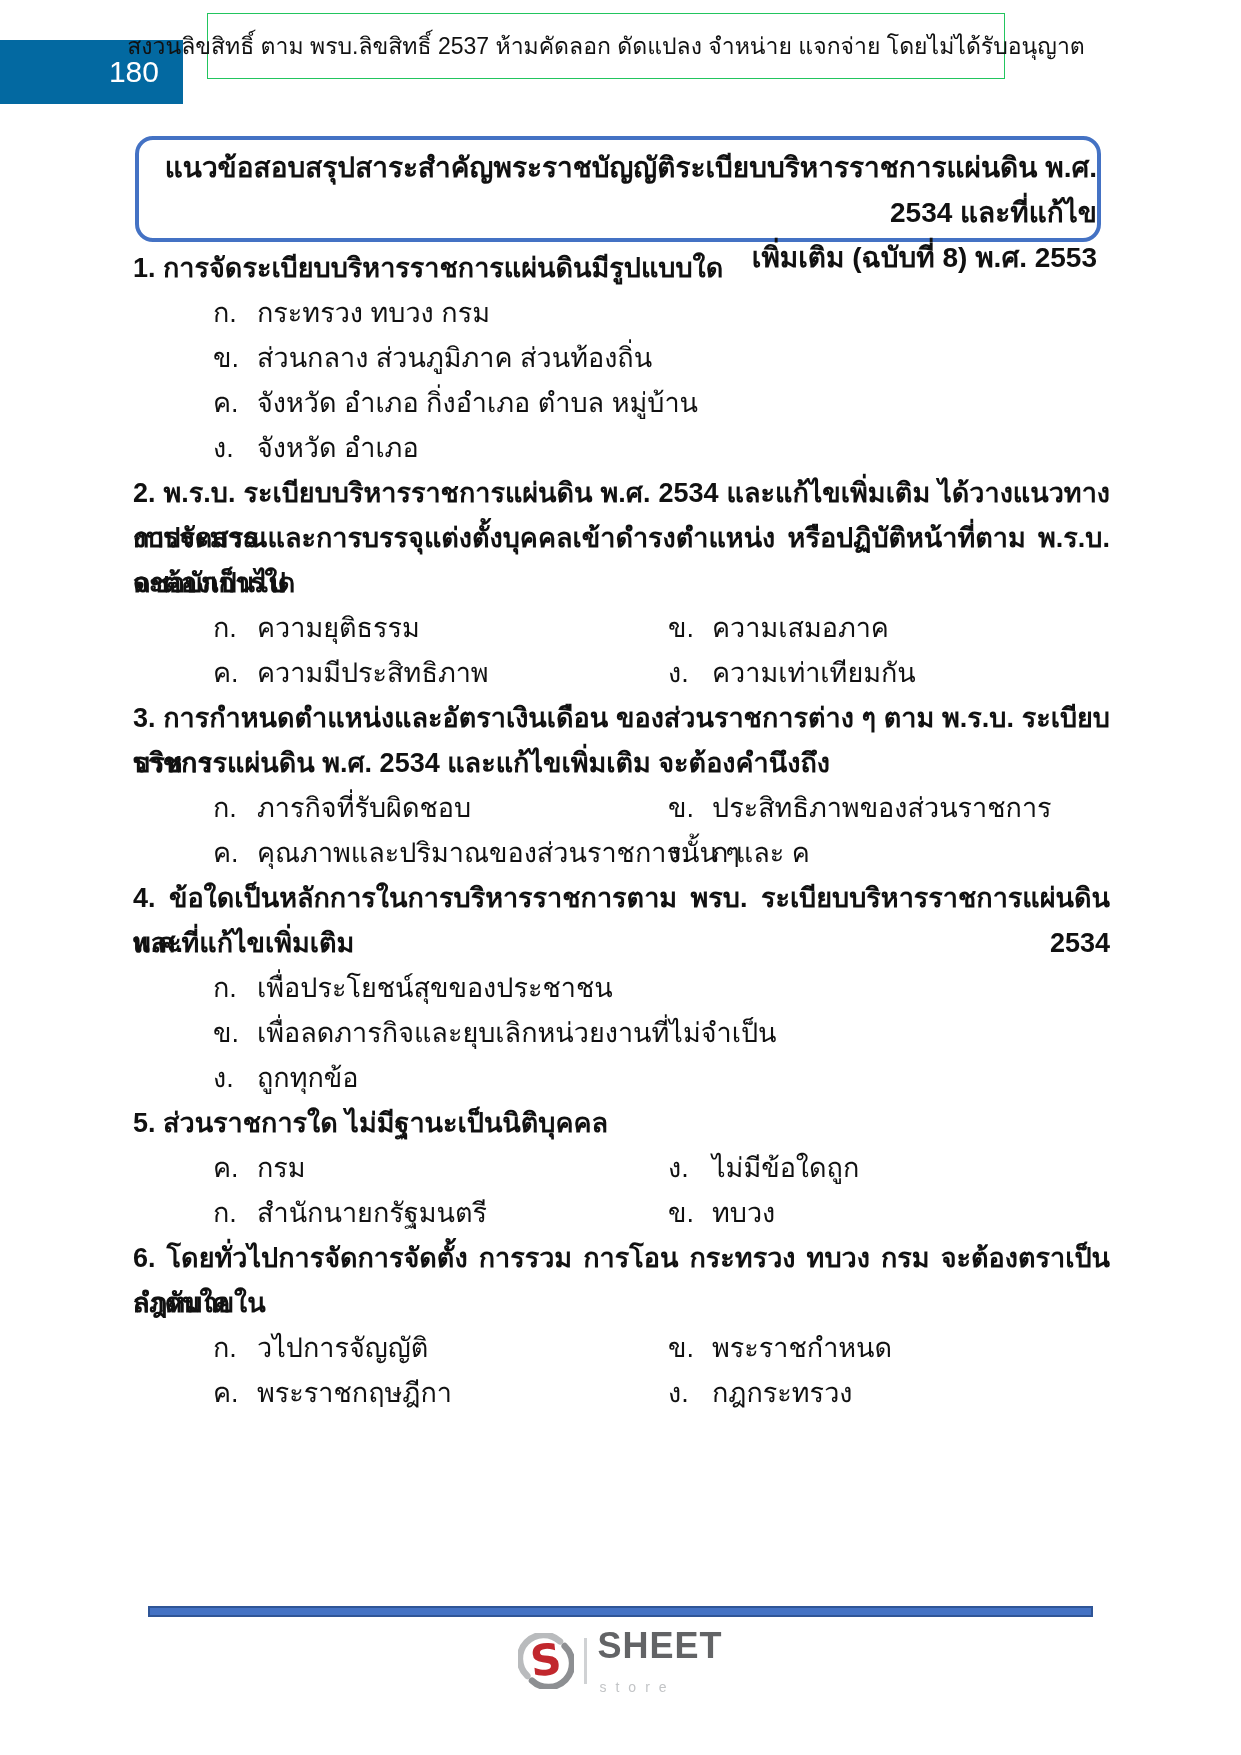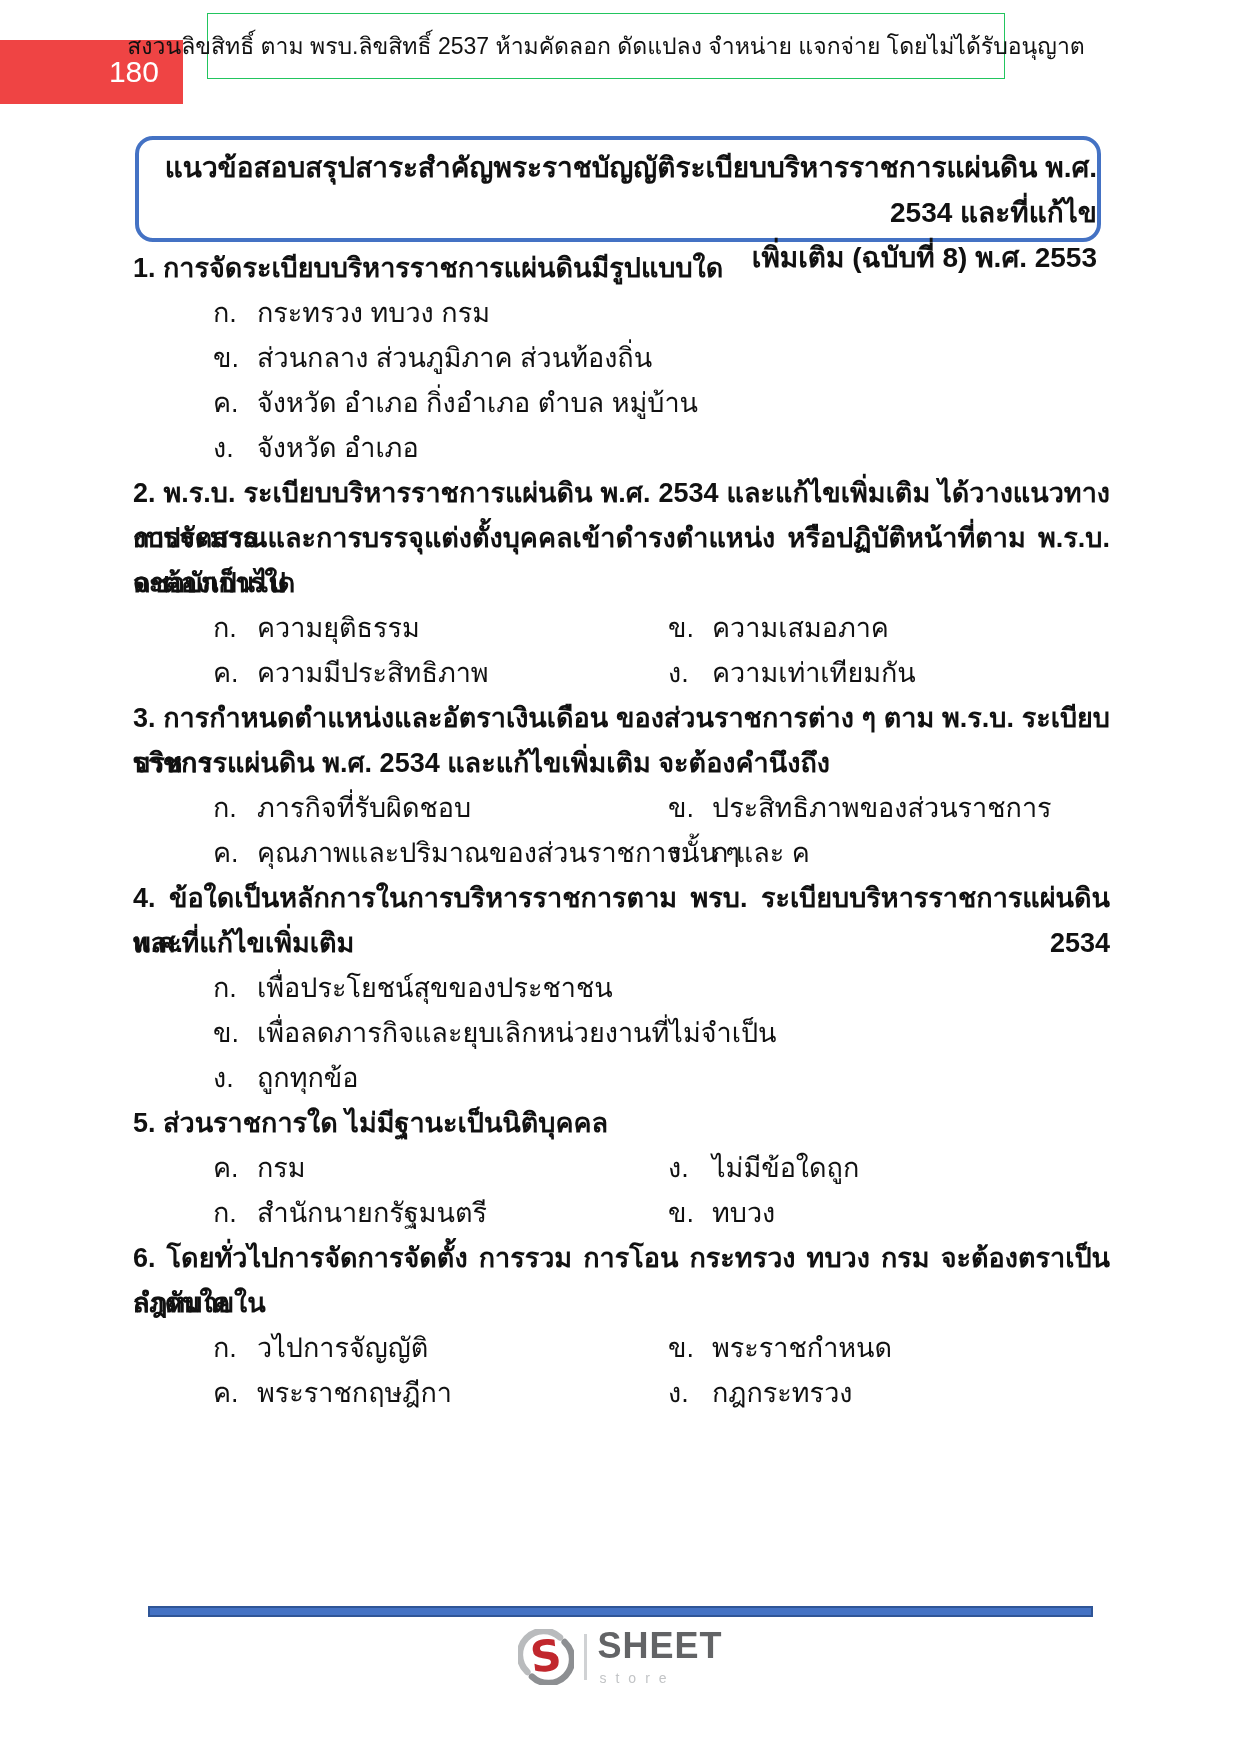--- a/index.html
+++ b/index.html
@@ -4,21 +4,21 @@
 <style>
   html,body { margin:0; padding:0; }
   body {
     width:1241px; height:1755px; position:relative; background:#ffffff;
     font-family:"Liberation Sans", sans-serif; color:#111111;
   }
 
   
   .pagenum-box {
     position:absolute; left:0; top:40px; width:183px; height:64px;
-    background:#ef4444; color:#ffffff; text-align:right;
+    background:#0369a1; color:#ffffff; text-align:right;
     font-size:30px; line-height:64px; padding-right:24px; box-sizing:border-box;
   }
   .copyright-box {
     position:absolute; left:207px; top:13px; width:798px; height:66px;
     border:1px solid #22c55e; box-sizing:border-box;
     display:flex; align-items:center; justify-content:center;
     font-size:23px; white-space:nowrap;
   }
 
   
@@ -50,21 +50,21 @@
   }
   .logo {
     position:absolute; left:0; top:1628px; width:1241px;
     display:flex; justify-content:center; align-items:center; gap:10px;
   }
   .logo-divider { width:3px; height:46px; background:#d0d2d4; }
   .logo-name {
     font-size:36px; font-weight:700; color:#636466; letter-spacing:1px; line-height:1;text-align:right;
   }
   .logo-sub {
-    font-size:14px; letter-spacing:9px; color:#c2c4c6; margin-top:7px; padding-left:2px; line-height:1;
+    font-size:14px; letter-spacing:9px; color:#c2c4c6; margin-top:16px; padding-left:2px; line-height:1;
   }
 </style>
 </head>
 <body>
 
 <div class="pagenum-box">
   <span>180</span>
 </div>
 
 <div class="copyright-box">

